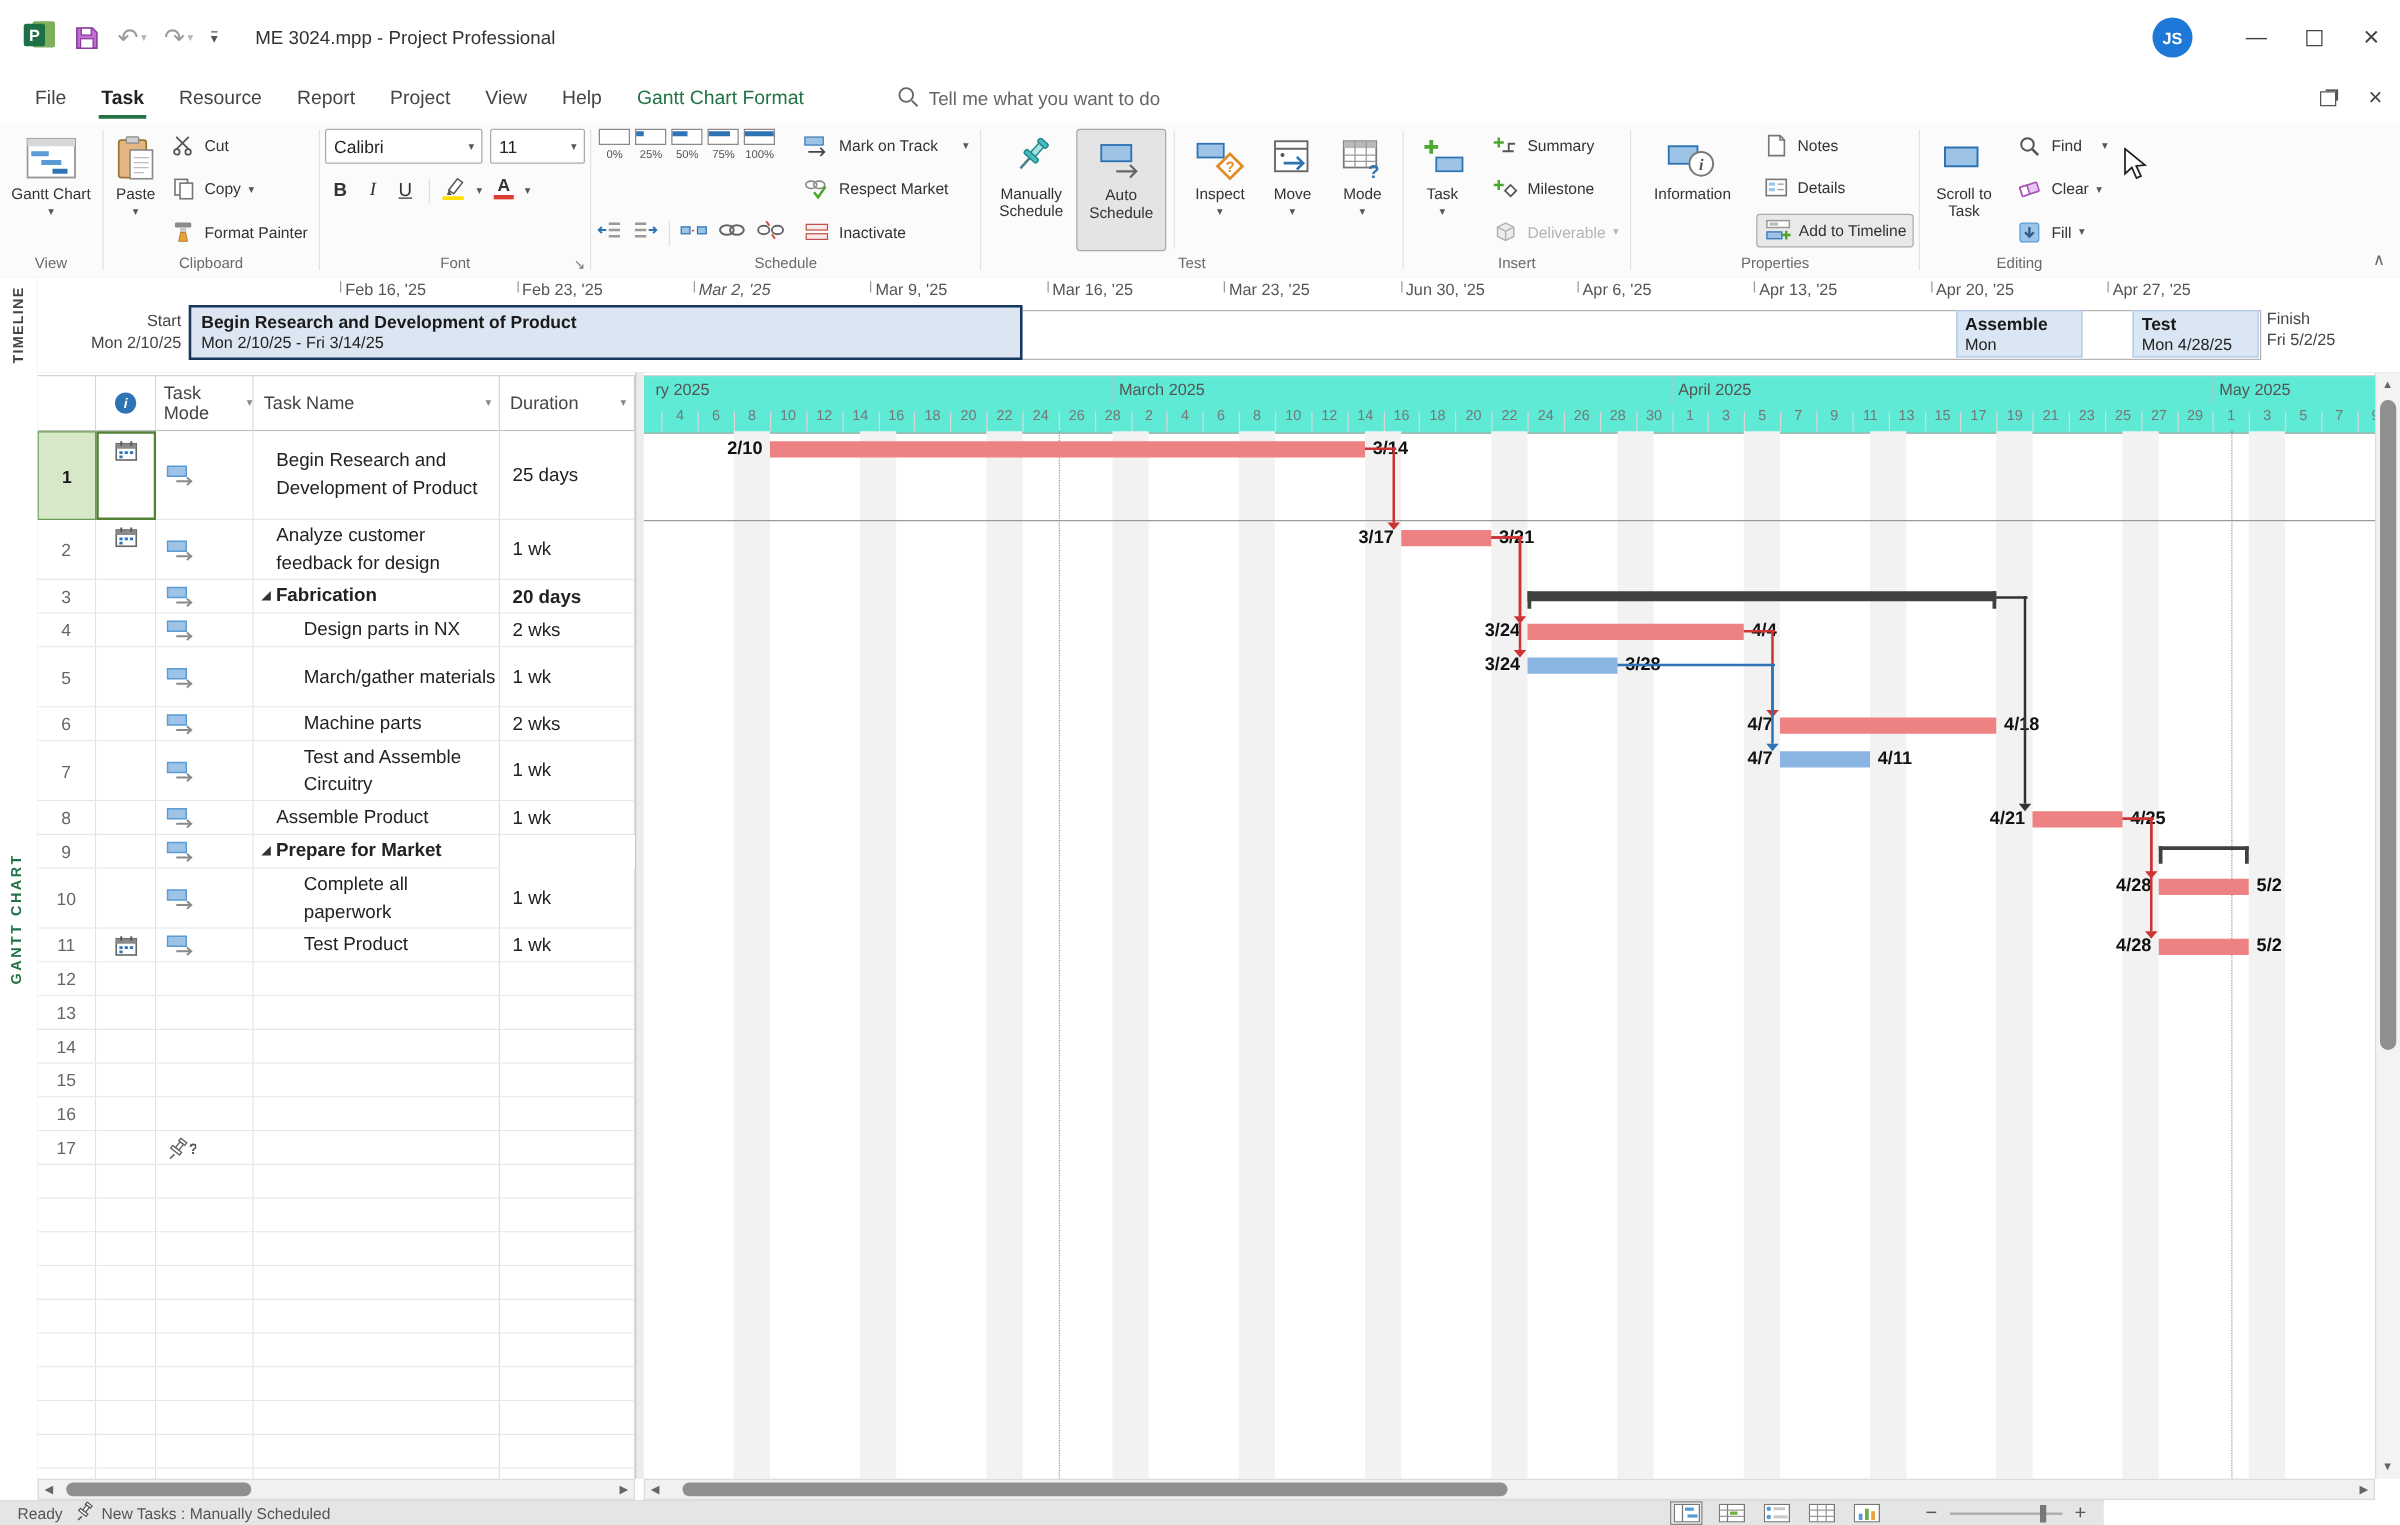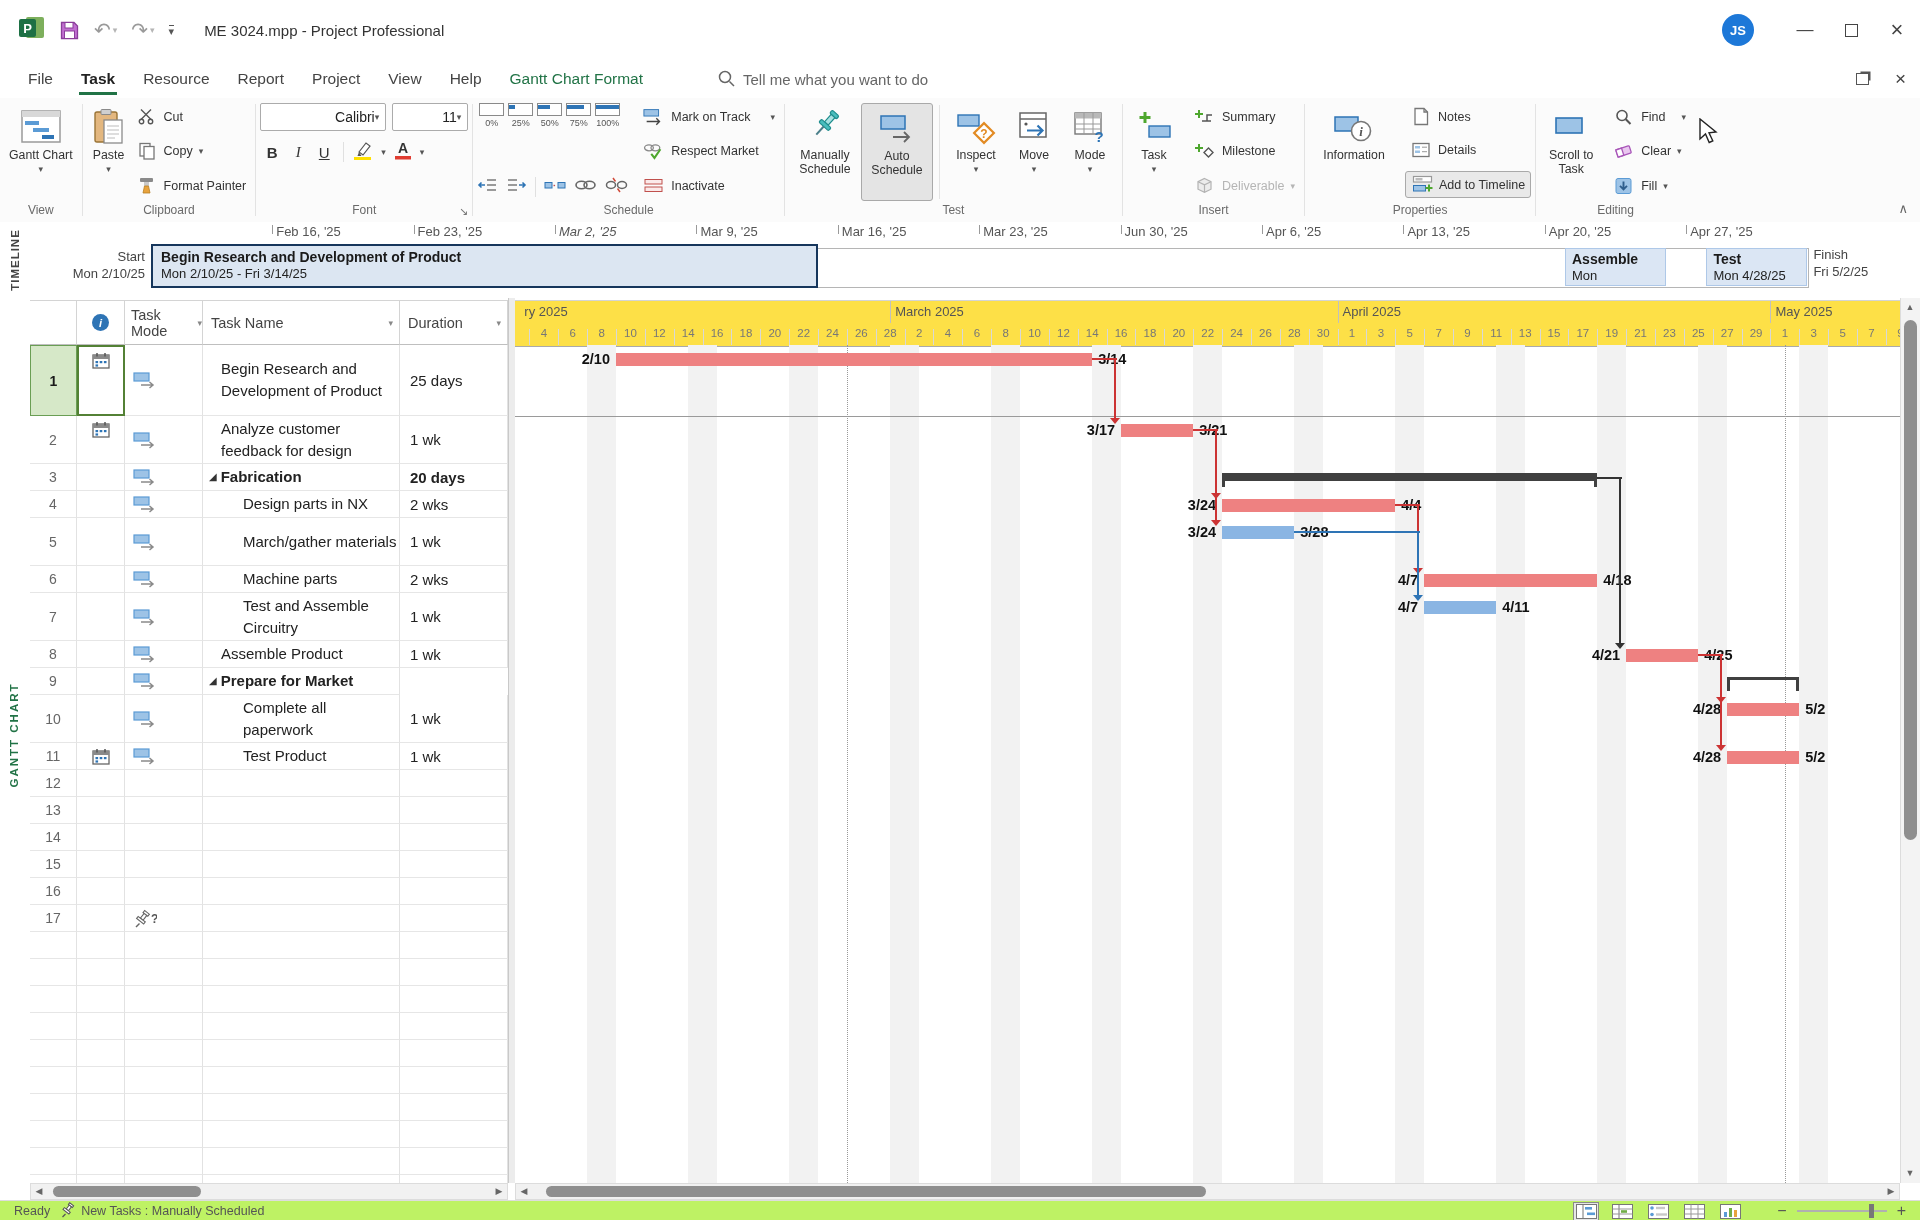--- a/index.html
+++ b/index.html
@@ -37,21 +37,21 @@
   .btn-big{display:flex;flex-direction:column;align-items:center;justify-content:flex-start;
            font-size:12.3px;color:#333;text-align:center;padding:3px 5px;line-height:14px;}
   .btn-big .ic{height:42px;display:flex;align-items:center;justify-content:center;}
   .btn-big.sel{background:#e4e4e4;border:1px solid #a9a9a9;border-radius:3px;}
   .btn-col{display:flex;flex-direction:column;justify-content:space-between;padding:1px 0 3px 0;}
   .btn-sm{display:flex;align-items:center;gap:6px;font-size:12.5px;color:#333;height:25px;padding:0 5px;white-space:nowrap;}
   .btn-sm .ic{width:22px;display:flex;justify-content:center;}
   .btn-sm.boxed{background:#e9e9e9;border:1px solid #a9a9a9;border-radius:3px;}
   .btn-sm.disabled{color:#b5b5b5;}
   .dd{font-size:9px;color:#555;}
-  .combo{display:flex;align-items:center;justify-content:flex-end;border:1px solid #ababab;border-radius:2px;
+  .combo{display:flex;align-items:center;justify-content:space-between;border:1px solid #ababab;border-radius:2px;
          background:#fff;font-size:14px;color:#222;padding:2px 6px;height:22px;}
   .fontbtn{font-size:15px;color:#333;width:24px;text-align:center;}
   .pct{width:29px;display:flex;flex-direction:column;align-items:center;gap:2px;font-size:9px;color:#555;}
   .pcticon{width:23px;height:11px;border:1px solid #8a8a8a;background:#fff;position:relative;}
   .pcticon i{position:absolute;left:0;top:1px;height:4px;background:#2e74b5;display:block;}
   #ribbon-collapse{position:absolute;right:12px;bottom:6px;color:#666;font-size:13px;}
   #mouse-cursor{position:absolute;left:1696px;top:118px;z-index:99;}
   
   #tl-strip{position:absolute;left:0;top:222px;width:30px;height:76px;background:#fff;border-right:1px solid #d8d8d8;}
   .vlabel{position:absolute;transform:translate(-50%,-50%) rotate(-90deg);white-space:nowrap;
@@ -76,43 +76,43 @@
       font-size:14.5px;color:#444;display:flex;align-items:center;background:#fff;}
   .t-cell{position:absolute;box-sizing:border-box;border-right:1px solid #e2e2e2;border-bottom:1px solid #e6e6e6;
           font-size:15px;color:#222;display:flex;align-items:center;overflow:hidden;background:#fff;}
   .t-id{justify-content:center;color:#666;font-size:14px;}
   .t-id.sel{background:#d6e8c8;border:1px solid #6a9e54;color:#1a1a1a;font-weight:bold;}
   .t-info.sel{border:2px solid #538135;}
   .t-name{line-height:22px;}
   .sum{font-weight:bold;}
   .tri{font-size:10px;color:#333;margin-right:4px;}
   
-  #chart-header{position:absolute;left:0;top:2px;width:1385px;height:45px;background:#fde047;border-bottom:1px solid #aaa;border-top:1px solid #d4d4d4;}
+  #chart-header{position:absolute;left:0;top:2px;width:1385px;height:45px;background:#5eead4;border-bottom:1px solid #aaa;border-top:1px solid #d4d4d4;}
   .month-label{position:absolute;top:3px;font-size:13px;color:#555;white-space:nowrap;}
   .month-line{position:absolute;top:0;width:1px;height:22px;background:#c0c0c0;}
   .day-sep{position:absolute;top:28px;width:1px;height:16px;background:#d8d8d8;}
   .day-label{position:absolute;top:26px;width:29px;text-align:center;font-size:11.5px;color:#777;}
   #chart-body{position:absolute;left:0;top:47px;width:1385px;height:838px;}
   .wkend{position:absolute;top:0;height:838px;background:#f2f2f2;}
   .dateline{position:absolute;top:0;height:838px;width:0;border-left:1px dotted #999;}
   .rowline{position:absolute;left:0;width:1385px;height:1px;background:#9a9a9a;}
   .bar{position:absolute;height:13px;}
   .bar.red{background:#ee8181;}
   .bar.blue{background:#8ab5e3;}
   .bar-label{position:absolute;height:18px;line-height:18px;font-size:14.5px;font-weight:bold;color:#111;white-space:nowrap;}
   .sumbar{position:absolute;background:#404040;}
   .link-h,.link-v{position:absolute;}
   .arrow-down{position:absolute;width:0;height:0;border-left:5px solid transparent;border-right:5px solid transparent;}
   
   .sb{position:absolute;background:#f1f1f1;border:1px solid #dcdcdc;box-sizing:border-box;}
   .sb-arrow{position:absolute;color:#666;font-size:9px;line-height:15px;width:16px;text-align:center;}
   .sb-thumb{position:absolute;background:#8f8f8f;border-radius:7px;}
   
-  #statusbar{position:absolute;left:0;top:1200px;width:1920px;height:20px;background:#bef264;border-top:1px solid #ddd;
-             display:flex;align-items:center;font-size:12.5px;color:#555;}
+  #statusbar{position:absolute;left:0;top:1200px;width:1683px;height:20px;background:#e5e5e5;border-top:1px solid #ddd;
+             display:flex;align-items:flex-start;font-size:12.5px;color:#555;}
   #statusbar .left{display:flex;align-items:center;gap:10px;padding-left:14px;}
   #statusbar .right{margin-left:auto;display:flex;align-items:center;gap:10px;padding-right:14px;}
   .sview{display:flex;align-items:center;justify-content:center;width:26px;height:19px;}
   .sview.sel{border:1px solid #8a8a8a;background:#e6e6e6;box-sizing:border-box;}
   #zoom-track{width:90px;height:2px;background:#b0b0b0;position:relative;}
   #zoom-thumb{position:absolute;left:72px;top:-6px;width:5px;height:14px;background:#777;}
 </style>
 </head>
 <body>
 

